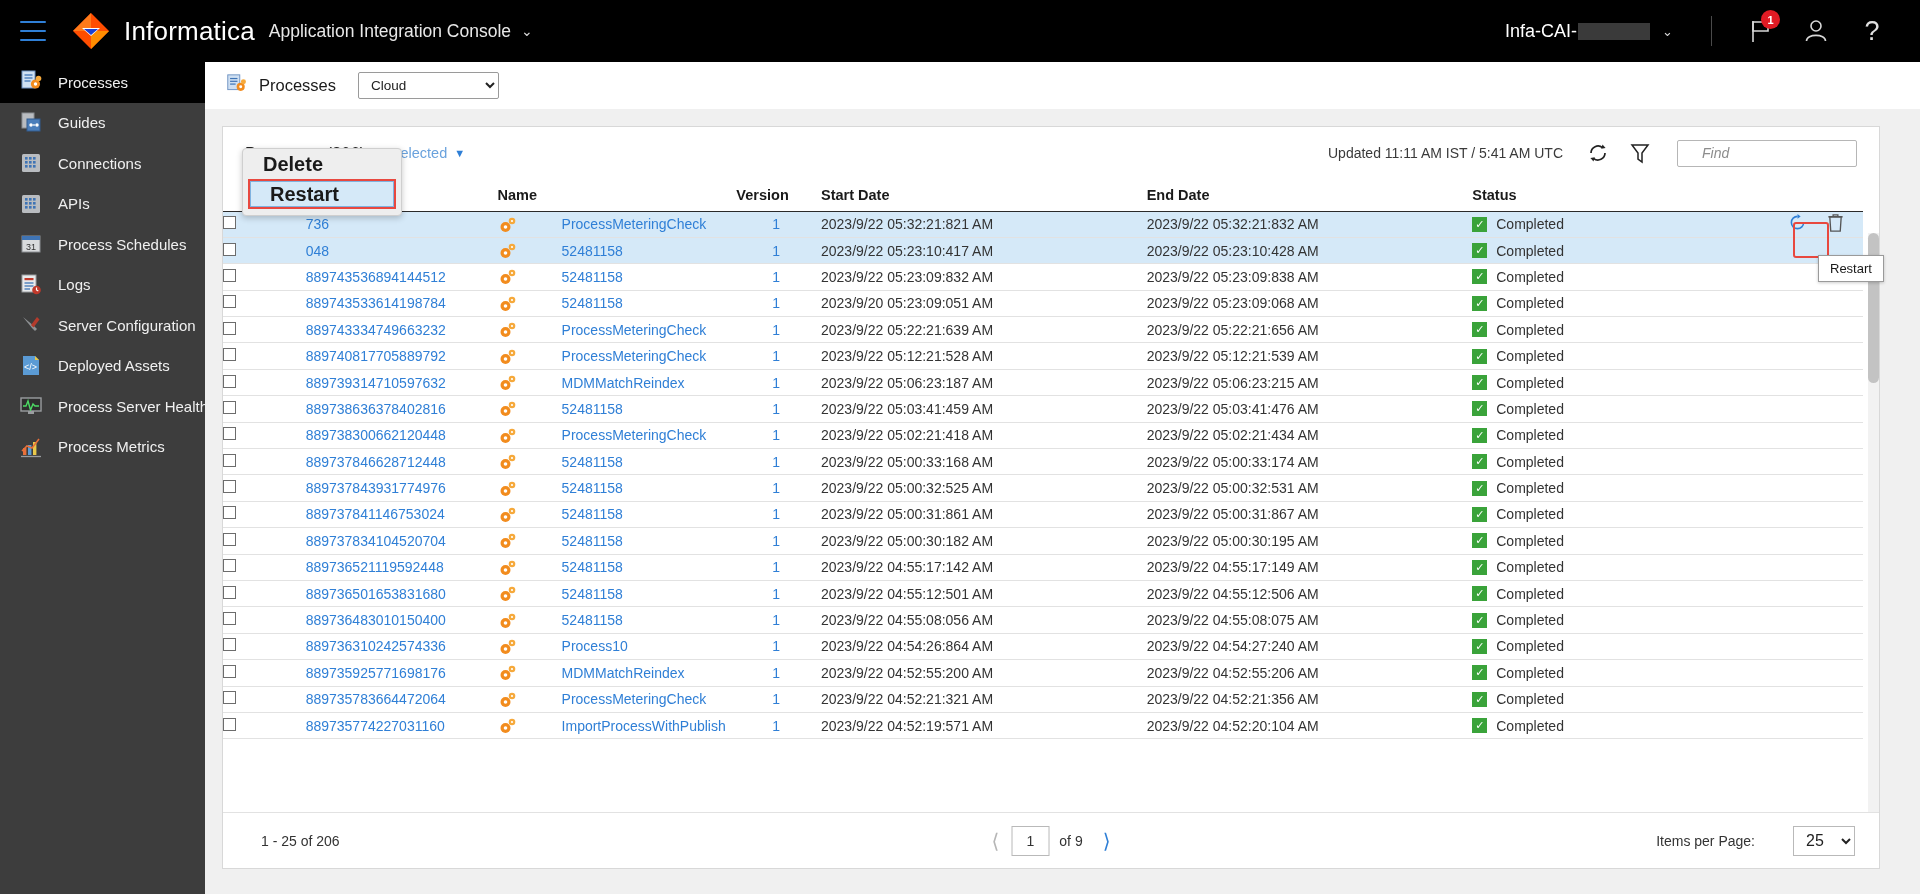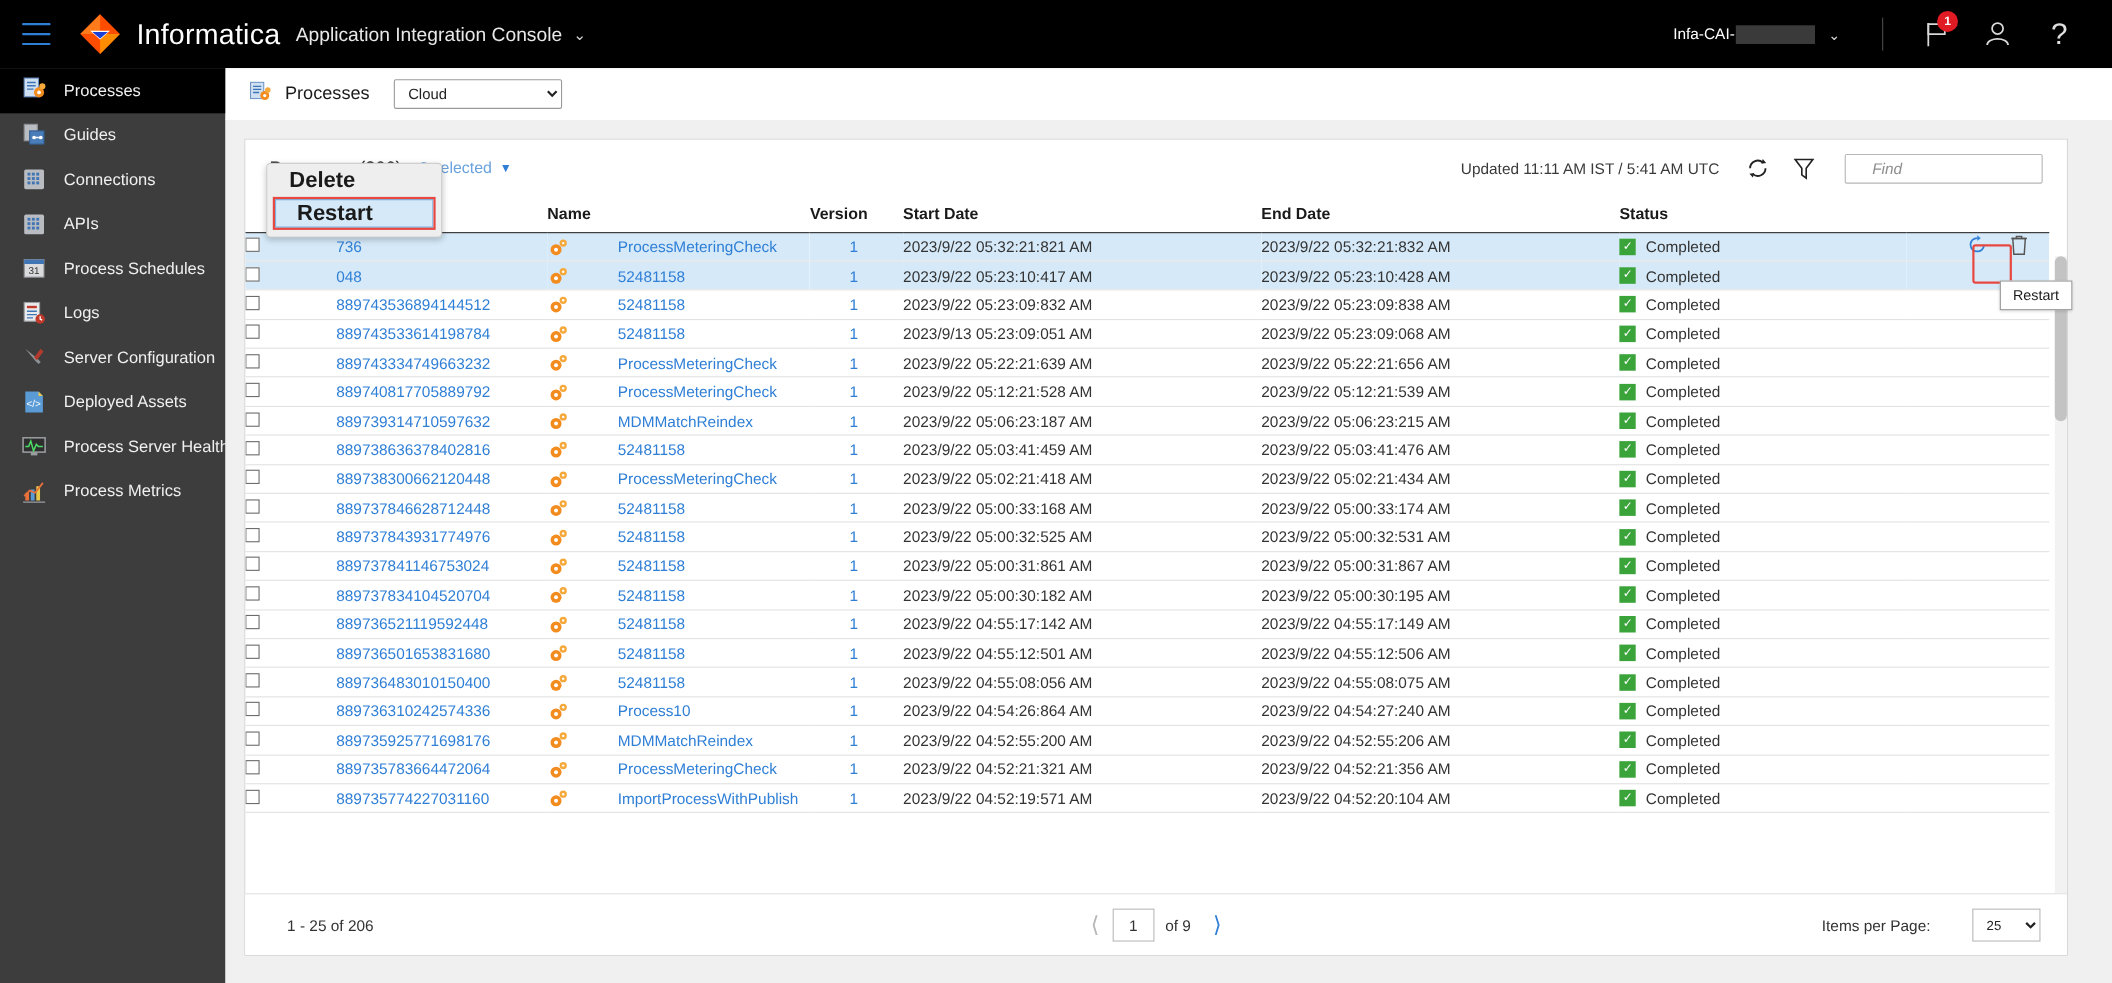--- a/index.html
+++ b/index.html
@@ -29,21 +29,21 @@
     font-weight: 400; white-space: nowrap;
   }
   .app-title {
     color: #e8e8e8; font-size: 17.5px; margin-left: 14px; white-space: nowrap;
   }
   .title-caret { margin-left: 10px; color: #d8d8d8; font-size: 14px; }
 
   .topbar-right {
     margin-left: auto; display: flex; align-items: center; height: 62px; padding-right: 20px;
   }
-  .org-name { color: #ffffff; font-size: 14px; white-space: nowrap; }
+  .org-name { color: #ffffff; font-size: 18px; white-space: nowrap; }
   .org-mask {
     display: inline-block; width: 72px; height: 17px; background: #3a3a3a;
     vertical-align: middle; margin-left: 1px;
   }
   .org-caret { color: #d8d8d8; font-size: 13px; margin-left: 12px; margin-right: 18px; }
   .vdiv { width: 1px; height: 30px; background: #4a4a4a; margin: 0 20px; }
   .ticon { position: relative; width: 34px; height: 34px; margin: 0 11px;
            display: flex; align-items: center; justify-content: center; cursor: pointer; }
   .badge {
     position: absolute; top: -4px; right: -3px; min-width: 19px; height: 19px;
@@ -69,21 +69,21 @@
 
   
   .subheader {
     position: absolute; top: 62px; left: 205px; width: 1715px; height: 47px;
     background: #ffffff; display: flex; align-items: center; padding-left: 20px;
     border-bottom: 1px solid #ffffff;
   }
   .sub-ico { width: 24px; height: 24px; margin-right: 10px; }
   .sub-title { font-size: 16.5px; color: #1a1a1a; margin-right: 22px; }
   .sub-select {
-    width: 153px; height: 27px; font-size: 13.5px; color: #222;
+    width: 141px; height: 27px; font-size: 13.5px; color: #222;
     border: 1px solid #9a9a9a; border-radius: 2px; background: #fff;
     padding-left: 8px; font-family: "Liberation Sans", sans-serif;
   }
 
   
   .stage {
     position: absolute; top: 109px; left: 205px; width: 1715px; height: 785px;
     background: #f0f0f0;
   }
   .panel {
@@ -168,21 +168,21 @@
   .pg-arrow { color: #b6b6b6; font-size: 20px; margin: 0 12px; cursor: pointer; }
   .pg-arrow.on { color: #2f7fd6; }
   .pg-input {
     width: 38px; height: 30px; border: 1px solid #b9b9b9; text-align: center;
     font-size: 14px; color: #333; font-family: "Liberation Sans", sans-serif;
   }
   .pg-of { font-size: 14px; color: #333; margin: 0 8px 0 10px; }
   .foot-right { margin-left: auto; display: flex; align-items: center; margin-right: 24px; gap: 26px; }
   .ipp-label { font-size: 14px; color: #333; margin-right: 12px; }
   .ipp-select {
-    width: 62px; height: 30px; font-size: 12px; border: 1px solid #b9b9b9;
+    width: 62px; height: 30px; font-size: 16px; border: 1px solid #b9b9b9;
     background: #fff; color: #222; padding-left: 8px;
     font-family: "Liberation Sans", sans-serif;
   }
 
   
   .ctx {
     position: absolute; top: 148px; left: 242px; width: 160px; height: 68px;
     background: #eeeeee; border: 1px solid #cfcfcf; border-radius: 4px;
     box-shadow: 0 2px 6px rgba(0,0,0,.22); z-index: 40;
   }
@@ -568,21 +568,21 @@
                     <span class="gear-ic"><svg width="20" height="17" viewBox="0 0 20 17">
                         <circle cx="7.5" cy="11" r="5" fill="#f28c1e"></circle>
                         <circle cx="7.5" cy="11" r="1.8" fill="#fff"></circle>
                         <circle cx="14" cy="5" r="3.3" fill="#f6a93b"></circle>
                         <circle cx="14" cy="5" r="1.1" fill="#fff"></circle>
                       </svg></span>
                     <span class="lnk">52481158</span>
                   </span>
                 </td>
                 <td><span class="lnk">1</span></td>
-                <td>2023/9/13 05:23:09:051 AM</td>
+                <td>2023/9/20 05:23:09:051 AM</td>
                 <td>2023/9/22 05:23:09:068 AM</td>
                 <td>
                   <span class="status-cell">
                     <span class="ok-box">✓</span>
                     <span>Completed</span>
                   </span>
                 </td>
                 <td></td>
               </tr>
               <tr>

